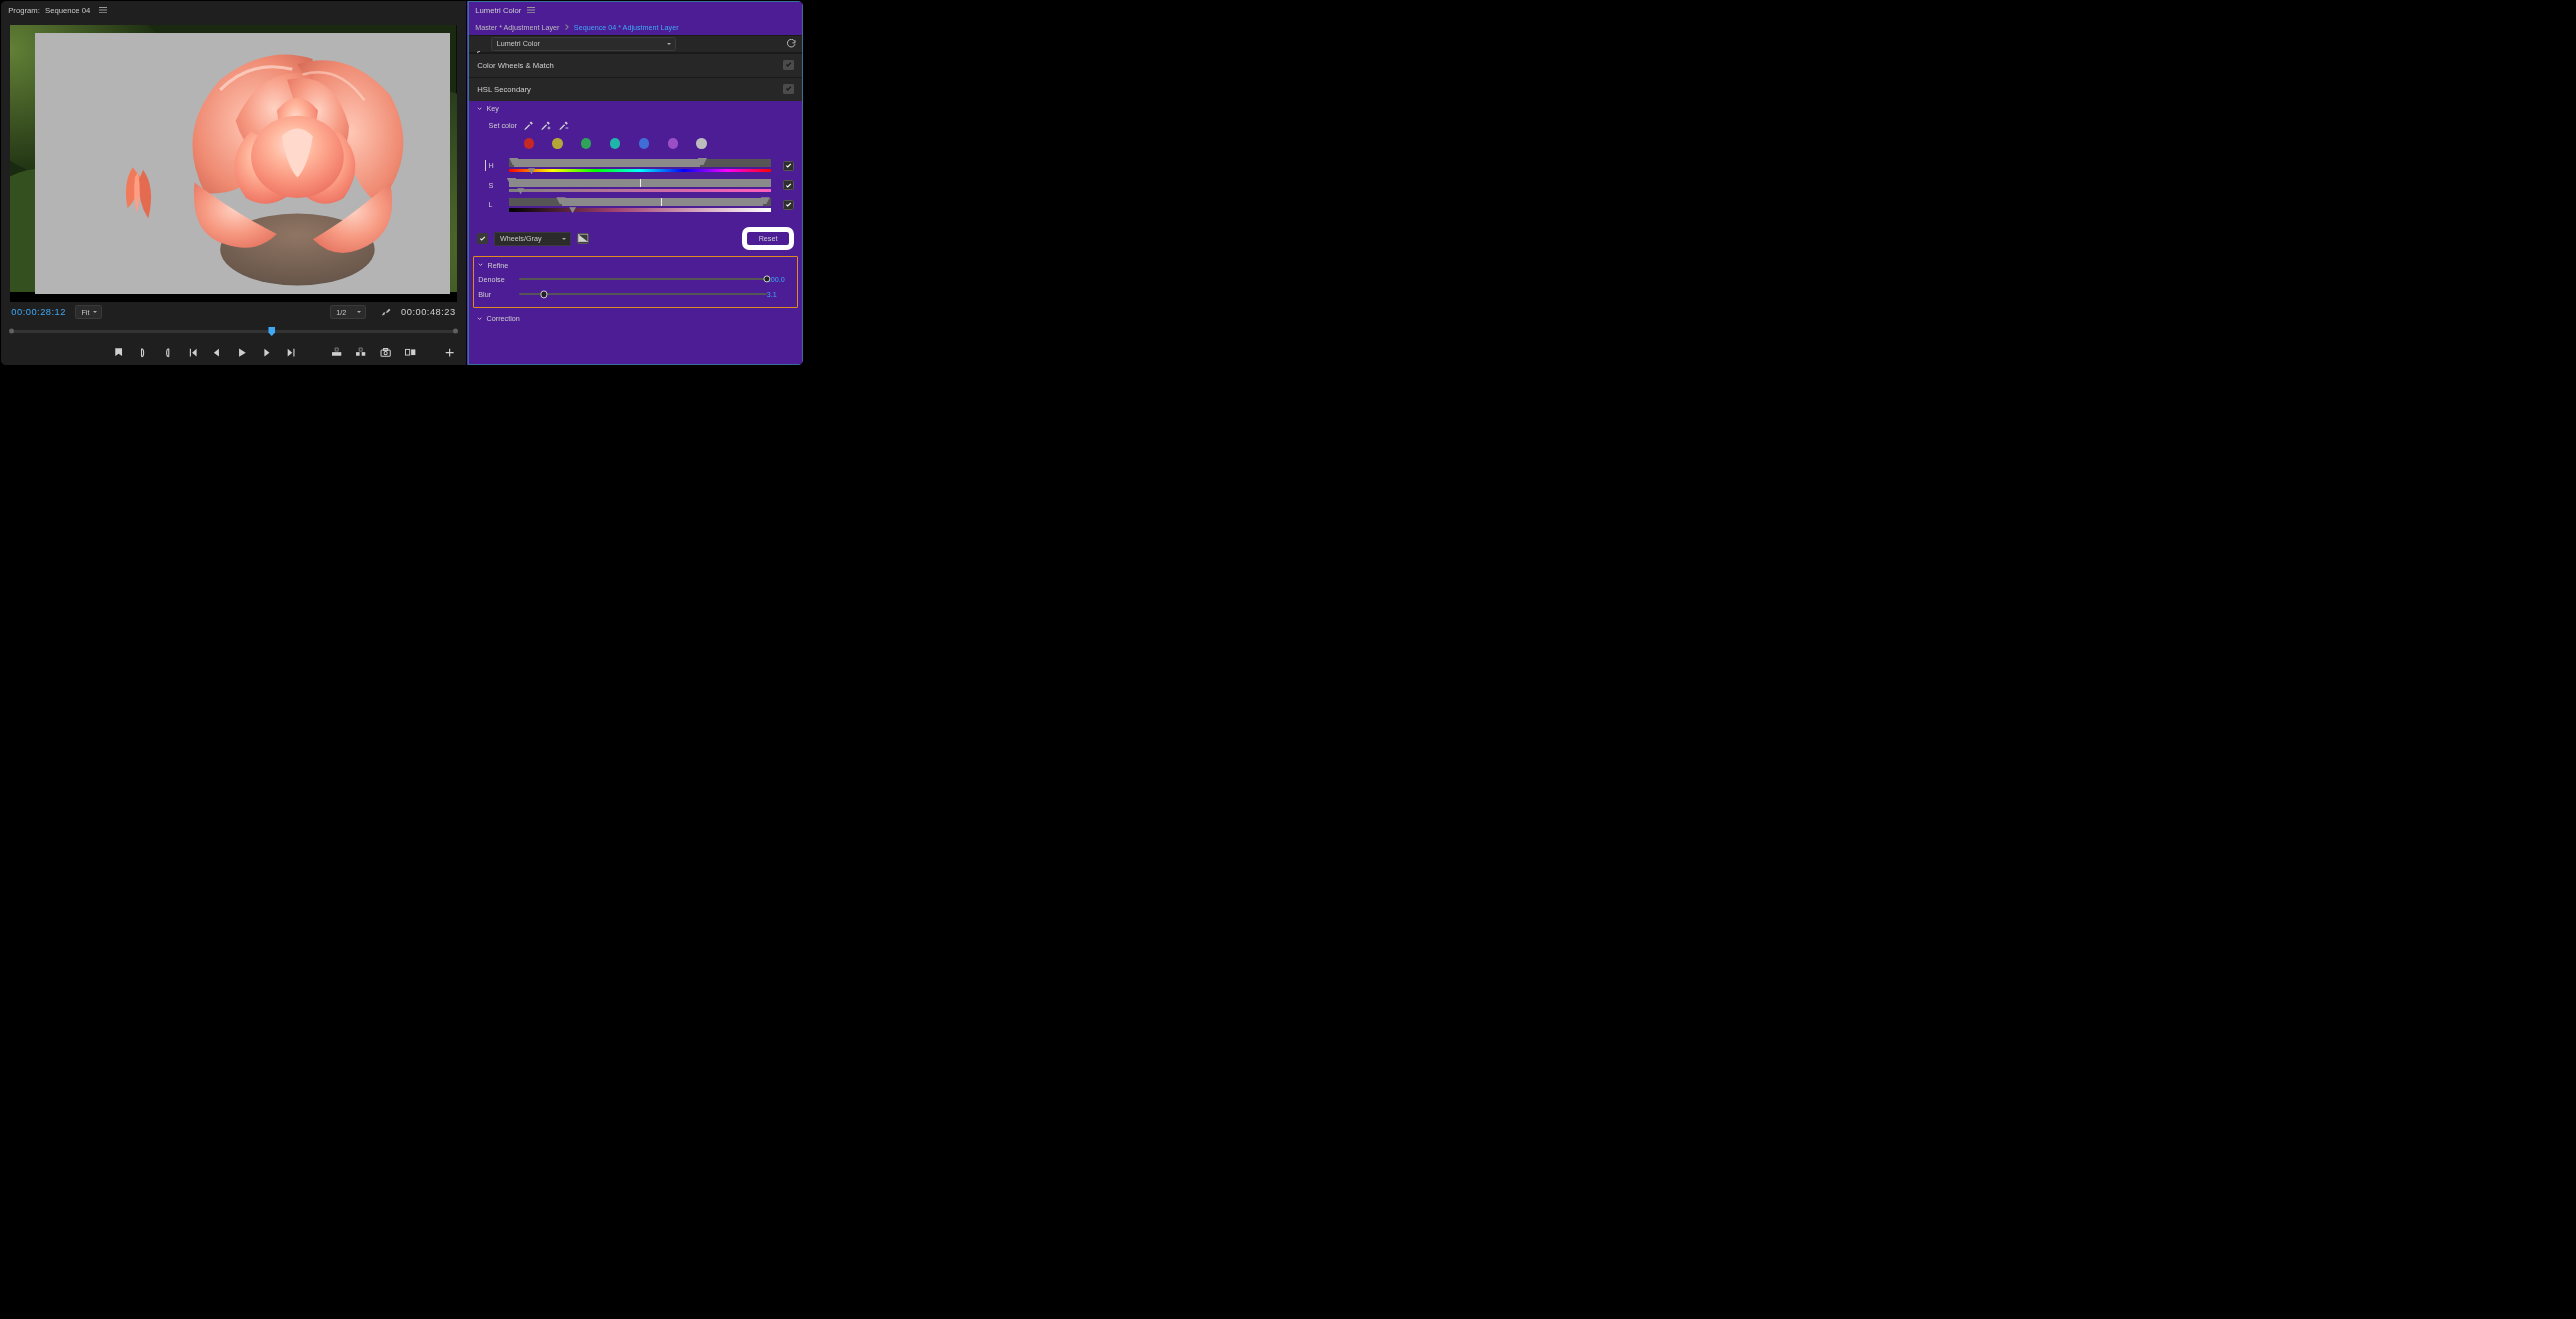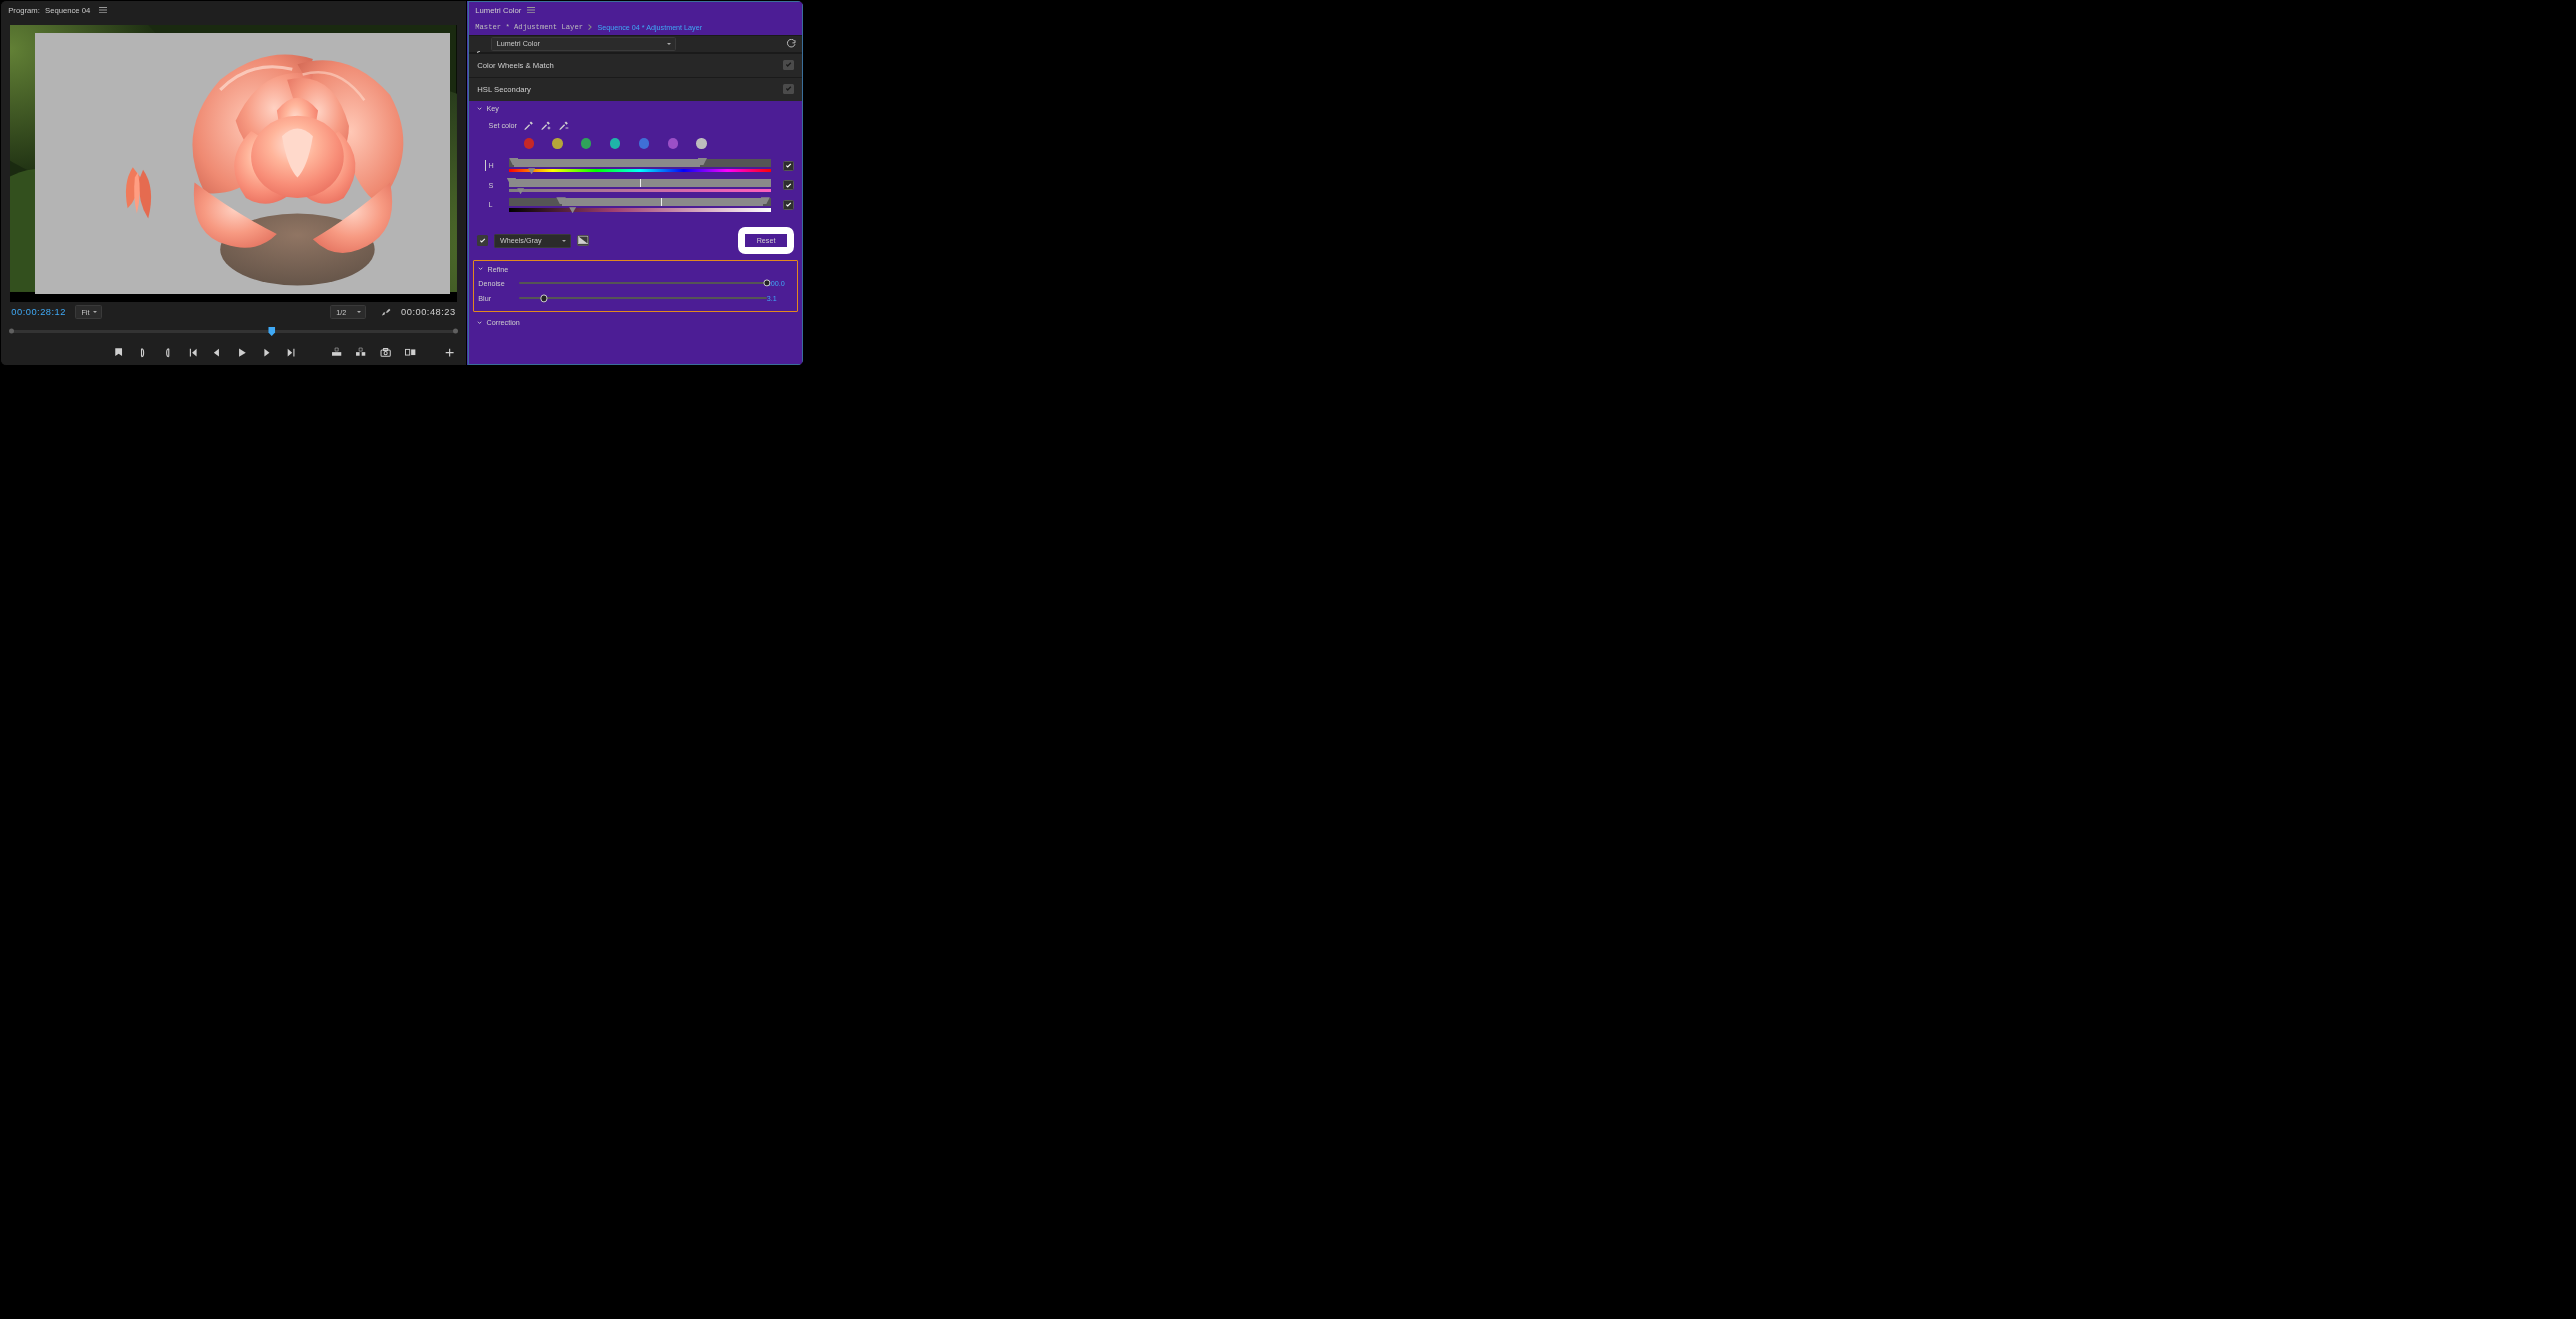--- a/index.html
+++ b/index.html
@@ -33,21 +33,21 @@
   .transport-row .tbtn { width:11.3px; height:11.3px; display:flex; align-items:center; justify-content:center; cursor:pointer; color:#cfcfcf;}
   .transport-row .spacer { flex:1; }
   .add-btn { margin-left:auto; }
 
   
   .lumetri-panel { flex:1; background:#4c1d95; display:flex; flex-direction:column; color:#cfcfcf; border-left:1px solid #45b6ff33; position:relative;}
   .lumetri-panel::before { content:""; position:absolute; inset:0; border:0.5px solid #3a6f9a; pointer-events:none;}
   .lum-header { height:18.5px; display:flex; align-items:center; padding:0 7.2px; gap:5.2px; font-size:7.7px;}
   .lum-header .menu-icon{ color:#888; cursor:pointer;}
   .breadcrumb-row { height:15.5px; display:flex; align-items:center; gap:4.1px; padding:0 7.2px; font-size:7.2px;}
-  .breadcrumb-row .master{ color:#bdbdbd;font-family:Liberation Mono, monospace;}
+  .breadcrumb-row .master{ color:#bdbdbd;}
   .breadcrumb-row .chevron{ color:#888;}
   .breadcrumb-row .current{ color:#3fa9f5;}
   .effect-row { height:17.5px; display:flex; align-items:center; padding:0 7.2px; gap:5.2px; background:#262626; border-top:0.5px solid #1a1a1a; border-bottom:0.5px solid #1a1a1a;}
   .fx-icon { font-style:italic; color:#bababa; font-size:13px;margin-top:24px;}
   .effect-dropdown { flex:0 0 185px; }
   .reset-icon { margin-left:auto; width:10.3px; height:10.3px; cursor:pointer;}
   .section { border-top:0.5px solid #1a1a1a; }
   .section-header { height:23px; display:flex; align-items:center; padding:0 9.3px; font-size:7.7px; color:#cfcfcf; background:#272727; cursor:pointer;}
   .section-header .toggle-box { margin-left:auto; }
   .checkbox { width:10.3px; height:10.3px; background:#4b4b4b; border-radius:1.5px; display:flex; align-items:center; justify-content:center; cursor:pointer;}
@@ -72,21 +72,21 @@
   .range-bottom { position:absolute; left:0; right:0; bottom:0; height:3.1px;}
   .btm-handle { position:absolute; bottom:-2.1px; width:7.2px; height:6.2px; background:#8a8a8a; clip-path:polygon(50% 0,100% 100%,0 100%); transform:rotate(180deg);}
   .hue-grad { background:linear-gradient(90deg,#ff0000,#ffff00,#00ff00,#00ffff,#0000ff,#ff00ff,#ff0000);}
   .sat-grad { background:linear-gradient(90deg,#808080,#ff5fbf);}
   .lum-grad { background:linear-gradient(90deg,#000,#a04070 40%,#fff);}
   .row-check { margin-left:3.1px;}
   .preview-row { display:flex; align-items:center; gap:6.2px; padding:7.2px 9.3px 4.1px 9.3px;}
   .preview-row .checkbox{ background:#3a3a3a;}
   .preview-dd { flex:0 0 77px;}
   .invert-box { width:12.4px; height:11.3px; background:#3a3a3a; border:0.5px solid #555; border-radius:1.5px; display:flex; align-items:center; justify-content:center; cursor:pointer;}
-  .reset-btn { margin-left:auto; padding:2.1px 11.3px; border:7px solid #ffffff; border-radius:7.2px; color:#cfcfcf; font-size:7.2px; background:transparent; cursor:pointer;}
+  .reset-btn { margin-left:auto; padding:2.1px 11.3px; border:5px solid #ffffff; border-radius:7.2px; color:#cfcfcf; font-size:7.2px; background:transparent; cursor:pointer;}
   .refine-box { margin:2.1px 5.2px 3.1px 5.2px; border:1px solid #e28a1e; border-radius:1px; padding:3.1px 4.1px 5.2px 4.1px;}
   .slider-row { display:flex; align-items:center; gap:0; padding:3.1px 0; font-size:7.2px;}
   .slider-row .sl-label { width:41px; color:#cfcfcf;}
   .slider-track { flex:1; height:2.1px; background:#555; position:relative; border-radius:1px;}
   .slider-thumb { position:absolute; top:50%; width:7.2px; height:7.2px; border:1px solid #cfcfcf; border-radius:50%; background:#232323; transform:translate(-50%,-50%); cursor:pointer;}
   .slider-val { width:26px; text-align:left; color:#3fa9f5;}
   .correction-row { display:flex; align-items:center; gap:4.1px; padding:3.1px 9.3px 2.1px 9.3px; font-size:7.2px; color:#cfcfcf;}
 
   
   svg { display:block; }

